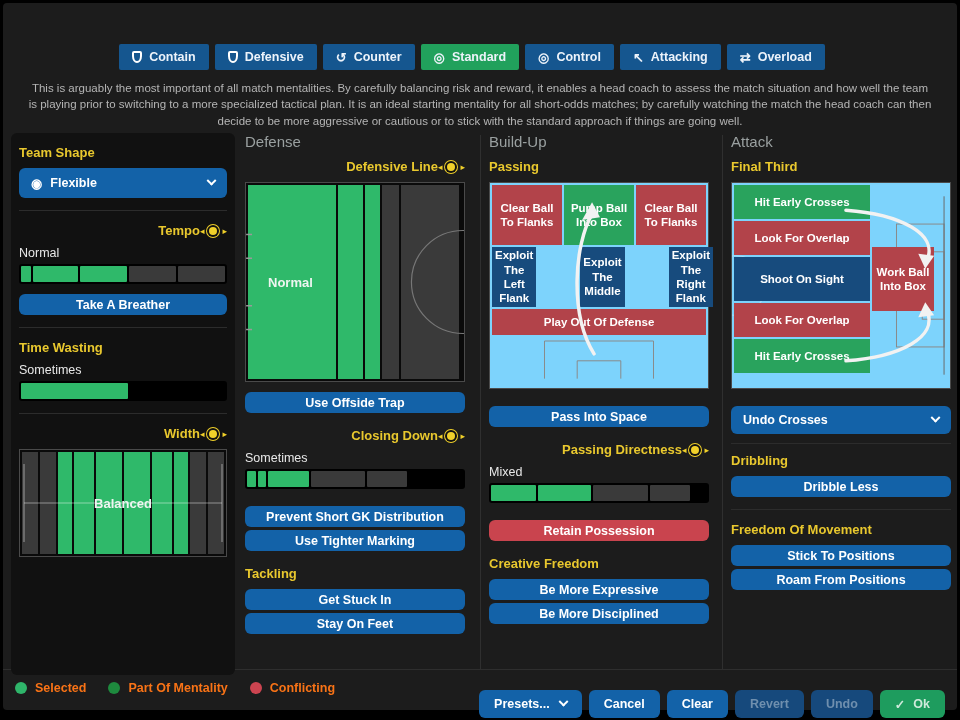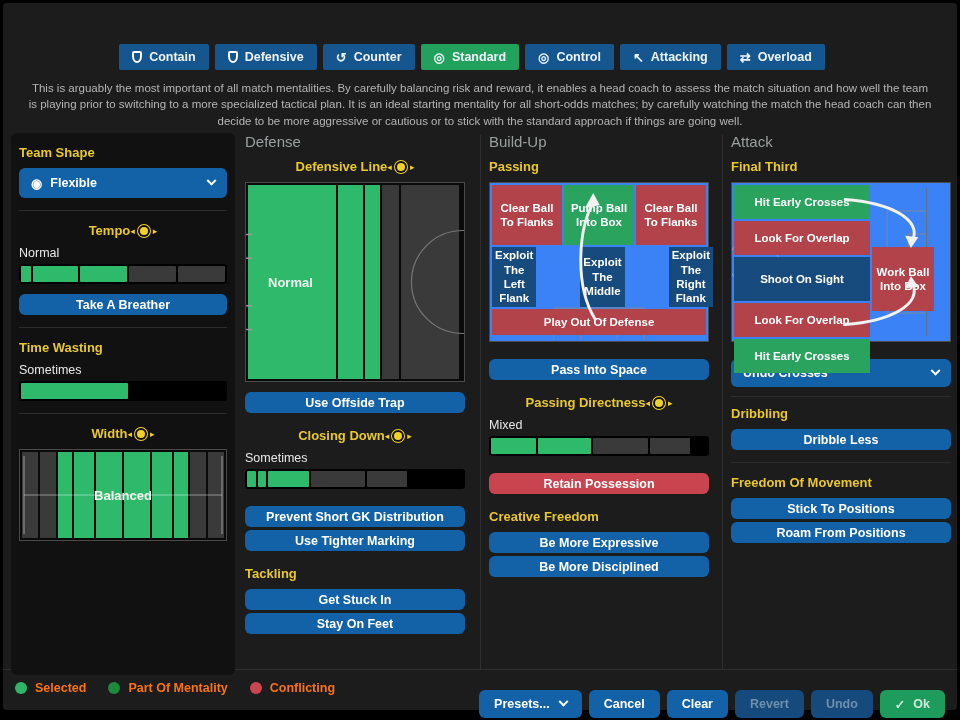--- a/index.html
+++ b/index.html
@@ -17,50 +17,50 @@
   .desc { position:absolute; top:77px; left:24px; right:24px; text-align:center; color:#b5b5b5; font-size:11.5px; line-height:1.42; }
 
   .vdiv { position:absolute; width:1px; background:#2f2f2f; top:132px; height:534px; }
   .footerline { position:absolute; left:0; right:0; bottom:40px; height:1px; background:#2e2e2e; }
 
   .col { position:absolute; top:130px; width:220px; }
   .lpanel { position:absolute; left:8px; top:130px; width:224px; height:542px; background:#111; border-radius:6px; padding:12px 8px; }
 
   .colhead { color:#9aa0a0; font-size:15px; margin-bottom:9px; }
   .yhead, .yhead2 { color:#e9c82e; font-size:13px; font-weight:bold; margin-bottom:8px; }
-  .hrow { display:flex; align-items:center; justify-content:center; margin-bottom:8px; }
+  .hrow { display:flex; align-items:center; justify-content:flex-end; margin-bottom:8px; }
   .hrow .yhead2 { margin-bottom:0; }
   .adj { display:inline-flex; align-items:center; gap:2px; color:#f0d02a; font-size:9px; cursor:pointer; }
   .ring { display:inline-block; width:8px; height:8px; border-radius:50%; background:#f0d02a; box-shadow:0 0 0 2px #111, 0 0 0 3px #f0d02a; margin:0 3px; }
   .vlabel { color:#e8e8e8; font-size:12.5px; margin-bottom:4px; }
 
   .slider { display:flex; gap:2px; height:20px; background:#000; border-radius:3px; padding:2px; margin-bottom:10px; cursor:pointer; }
   .seg { height:100%; border-radius:1px; }
 
   .btn { display:flex; align-items:center; justify-content:center; width:100%; height:21px; background:#1362a8; border:none; border-radius:6px; color:#fff; font-size:12.5px; font-weight:600; font-family:"Liberation Sans",sans-serif; cursor:pointer; }
   .btn.red { background:#c9444e; }
   .mb3 { margin-bottom:3px; } .mb12 { margin-bottom:12px; } .mb15 { margin-bottom:15px; } .mb17 { margin-bottom:17px; }
 
   .divider { border-bottom:1px solid #2c2c2c; margin:12px 0; }
 
   .dropdown { display:flex; align-items:center; gap:8px; height:30px; background:#1362a8; border-radius:6px; padding:0 12px; color:#fff; font-size:12.5px; font-weight:600; cursor:pointer; }
   .dropdown.small { height:28px; }
   .chev { width:7px; height:7px; border-right:2px solid #fff; border-bottom:2px solid #fff; transform:rotate(45deg) translate(-2px,-2px); margin-left:auto; }
   .ddicon { font-size:13px; }
 
-  .wpitch { position:relative; height:92px; background:#0a0a0a; border:1px solid #4a4a4a; margin-bottom:4px; }
+  .wpitch { position:relative; height:108px; background:#0a0a0a; border:1px solid #4a4a4a; margin-bottom:4px; }
   .dpitch { position:relative; height:200px; background:#0a0a0a; border:1px solid #4a4a4a; margin-bottom:10px; }
   .stripes { position:absolute; inset:2px; display:flex; gap:2px; }
   .stripe { height:100%; }
   .overlay { position:absolute; inset:0; width:100%; height:100%; pointer-events:none; }
   .pitchlabel { position:absolute; color:#eef5f0; font-size:13px; font-weight:600; }
   .pl-center { left:0; right:0; top:50%; transform:translateY(-50%); text-align:center; }
   .pl-left { left:22px; top:50%; transform:translateY(-50%); }
 
-  .grid { position:relative; height:160px; background:#3b82f6; border:1px solid #4a4a4a; margin-bottom:17px; }
+  .grid { position:relative; height:207px; background:#7dd3fc; border:1px solid #4a4a4a; margin-bottom:17px; }
   .prow { position:absolute; left:2px; right:2px; display:flex; gap:2px; }
   .cell { display:flex; align-items:center; justify-content:center; text-align:center; color:#fff; font-size:11.5px; font-weight:600; line-height:1.25; flex:1; cursor:pointer; padding:0 3px; }
   .c-red { background:#b2434a; } .c-green { background:#29a35d; } .c-blue { background:#174b7d; }
 
   .footer { position:absolute; left:0; right:0; bottom:4px; height:36px; display:flex; align-items:center; padding:0 12px; }
   .legend { display:flex; align-items:center; gap:22px; }
   .leg { display:flex; align-items:center; gap:8px; color:#f97316; font-size:12.5px; font-weight:600; }
   .dot { width:12px; height:12px; border-radius:50%; }
   .fbtns { margin-left:auto; display:flex; align-items:center; gap:7px;margin-top:32px; }
   .fbtn { display:inline-flex; align-items:center; justify-content:center; gap:8px; height:28px; padding:0 15px; background:#1362a8; border:none; border-radius:6px; color:#fff; font-size:12.5px; font-weight:600; font-family:"Liberation Sans",sans-serif; cursor:pointer; }

